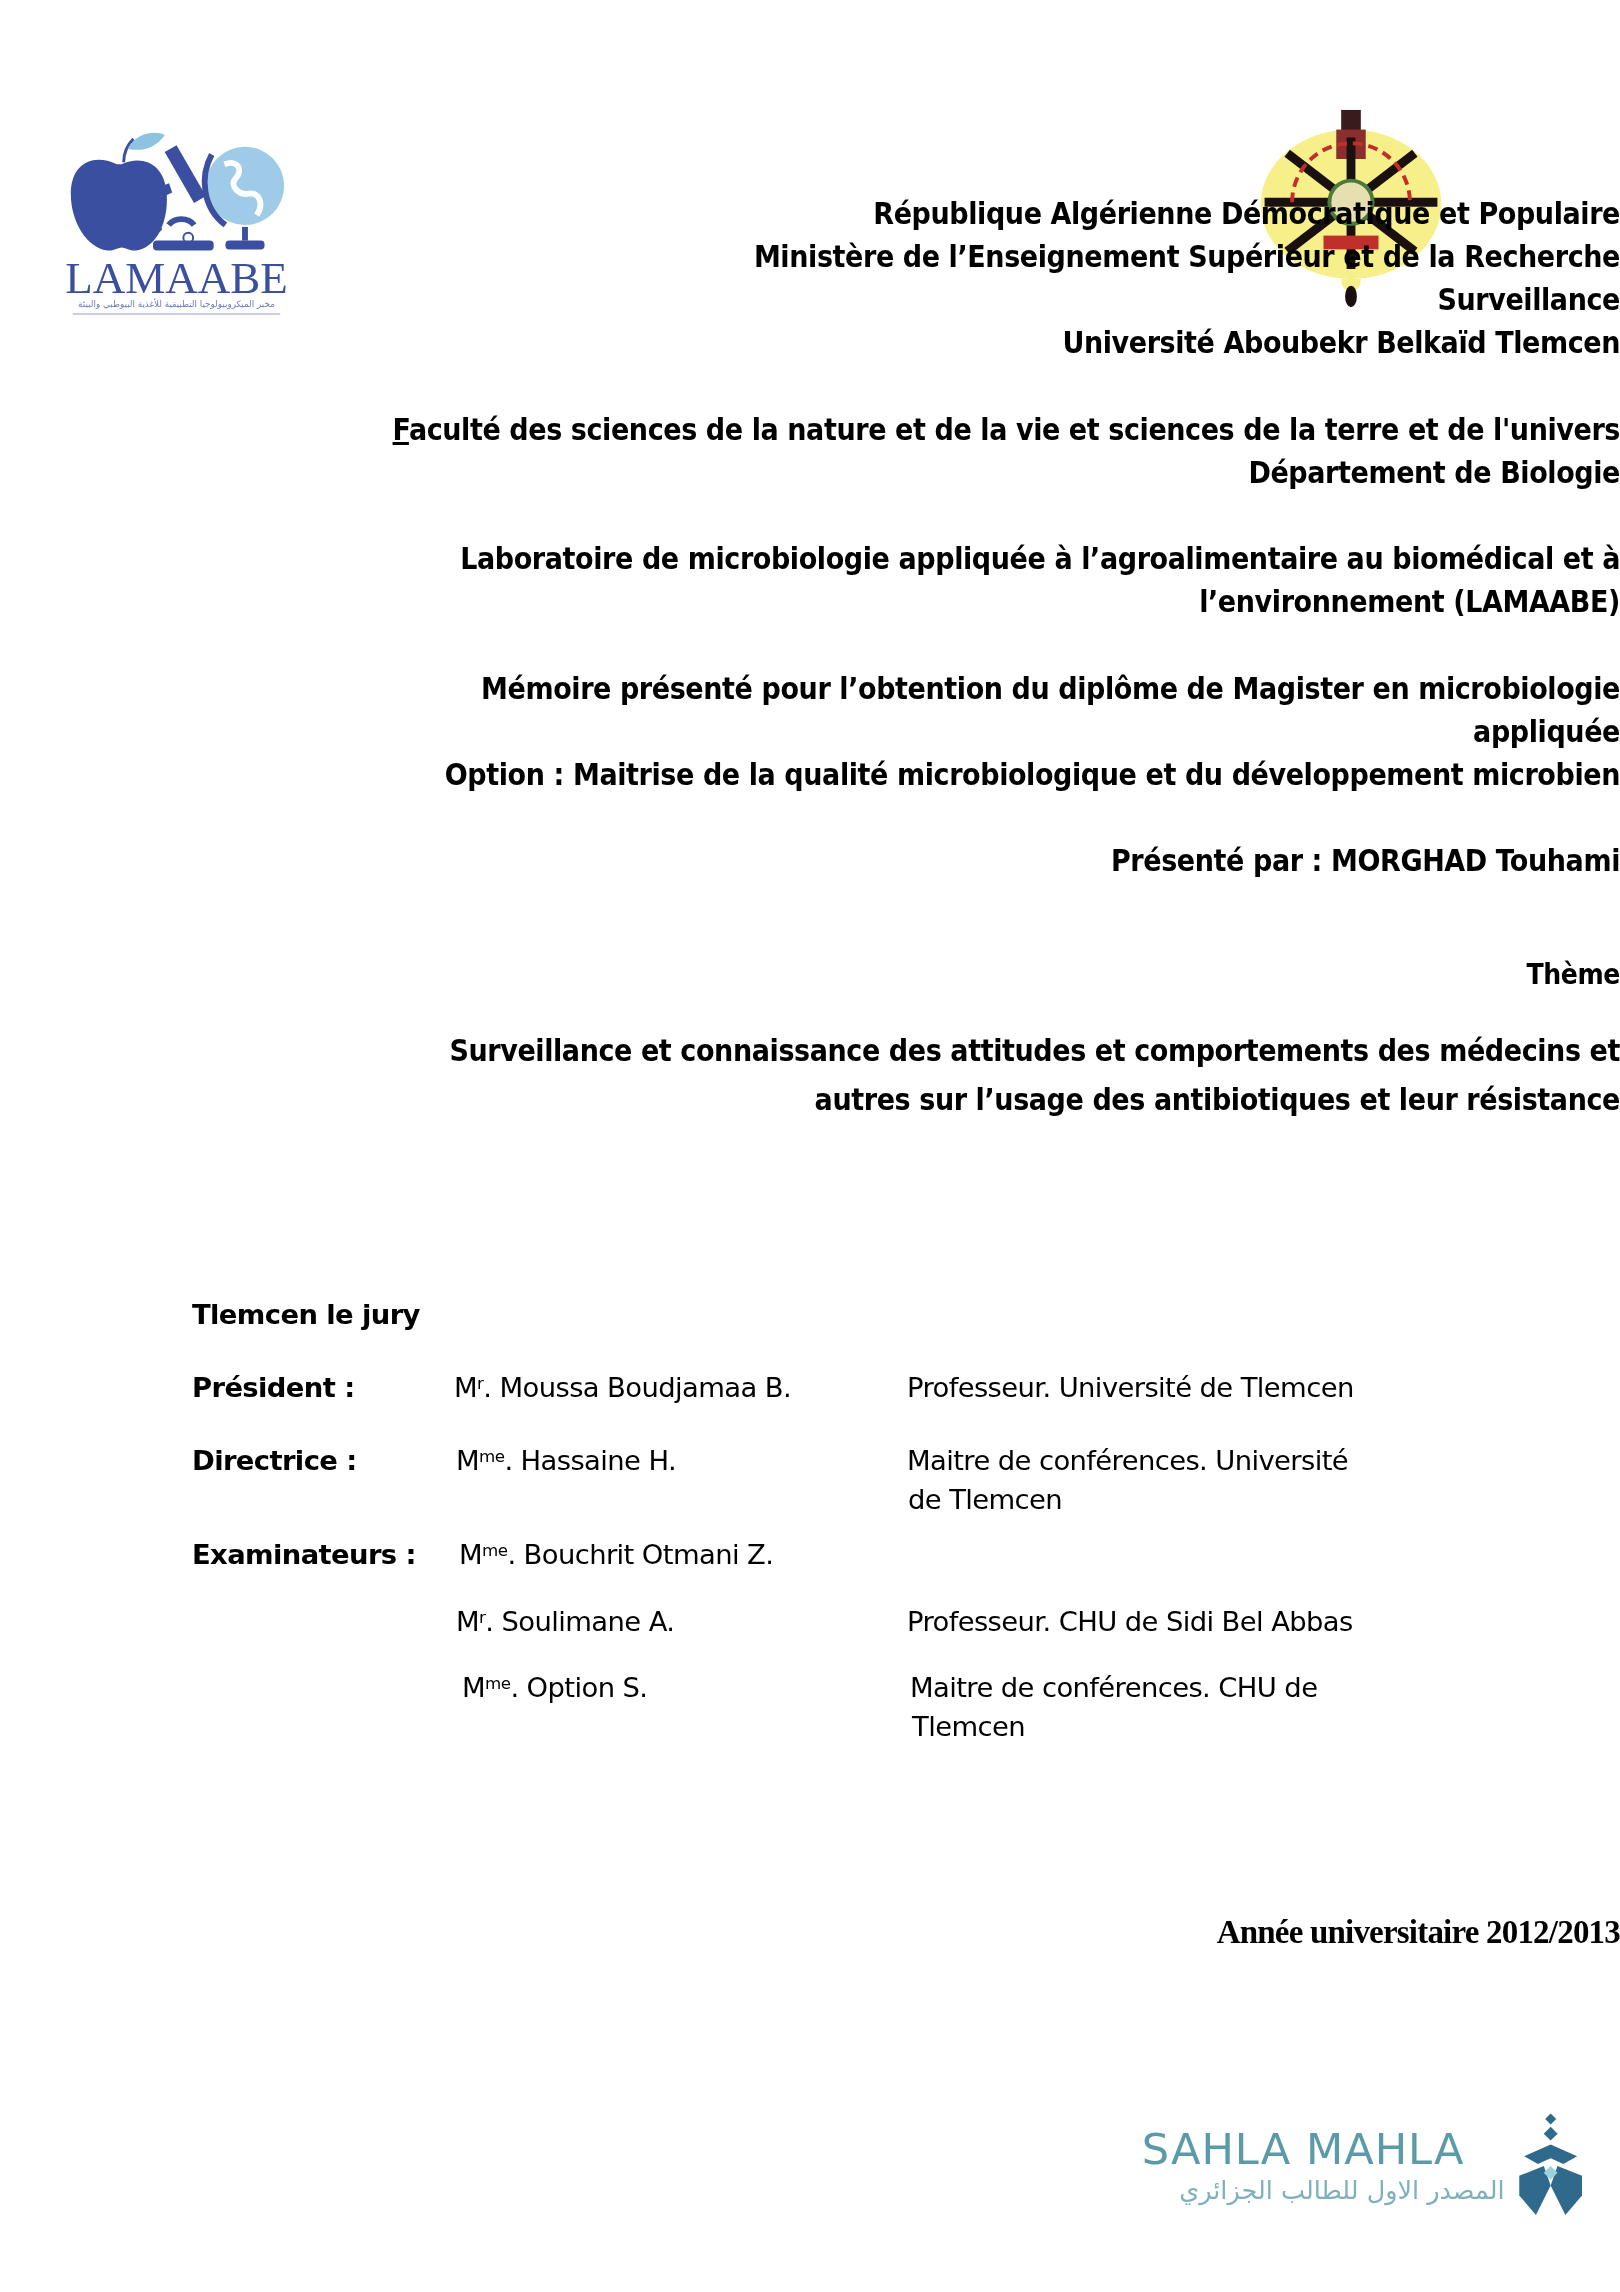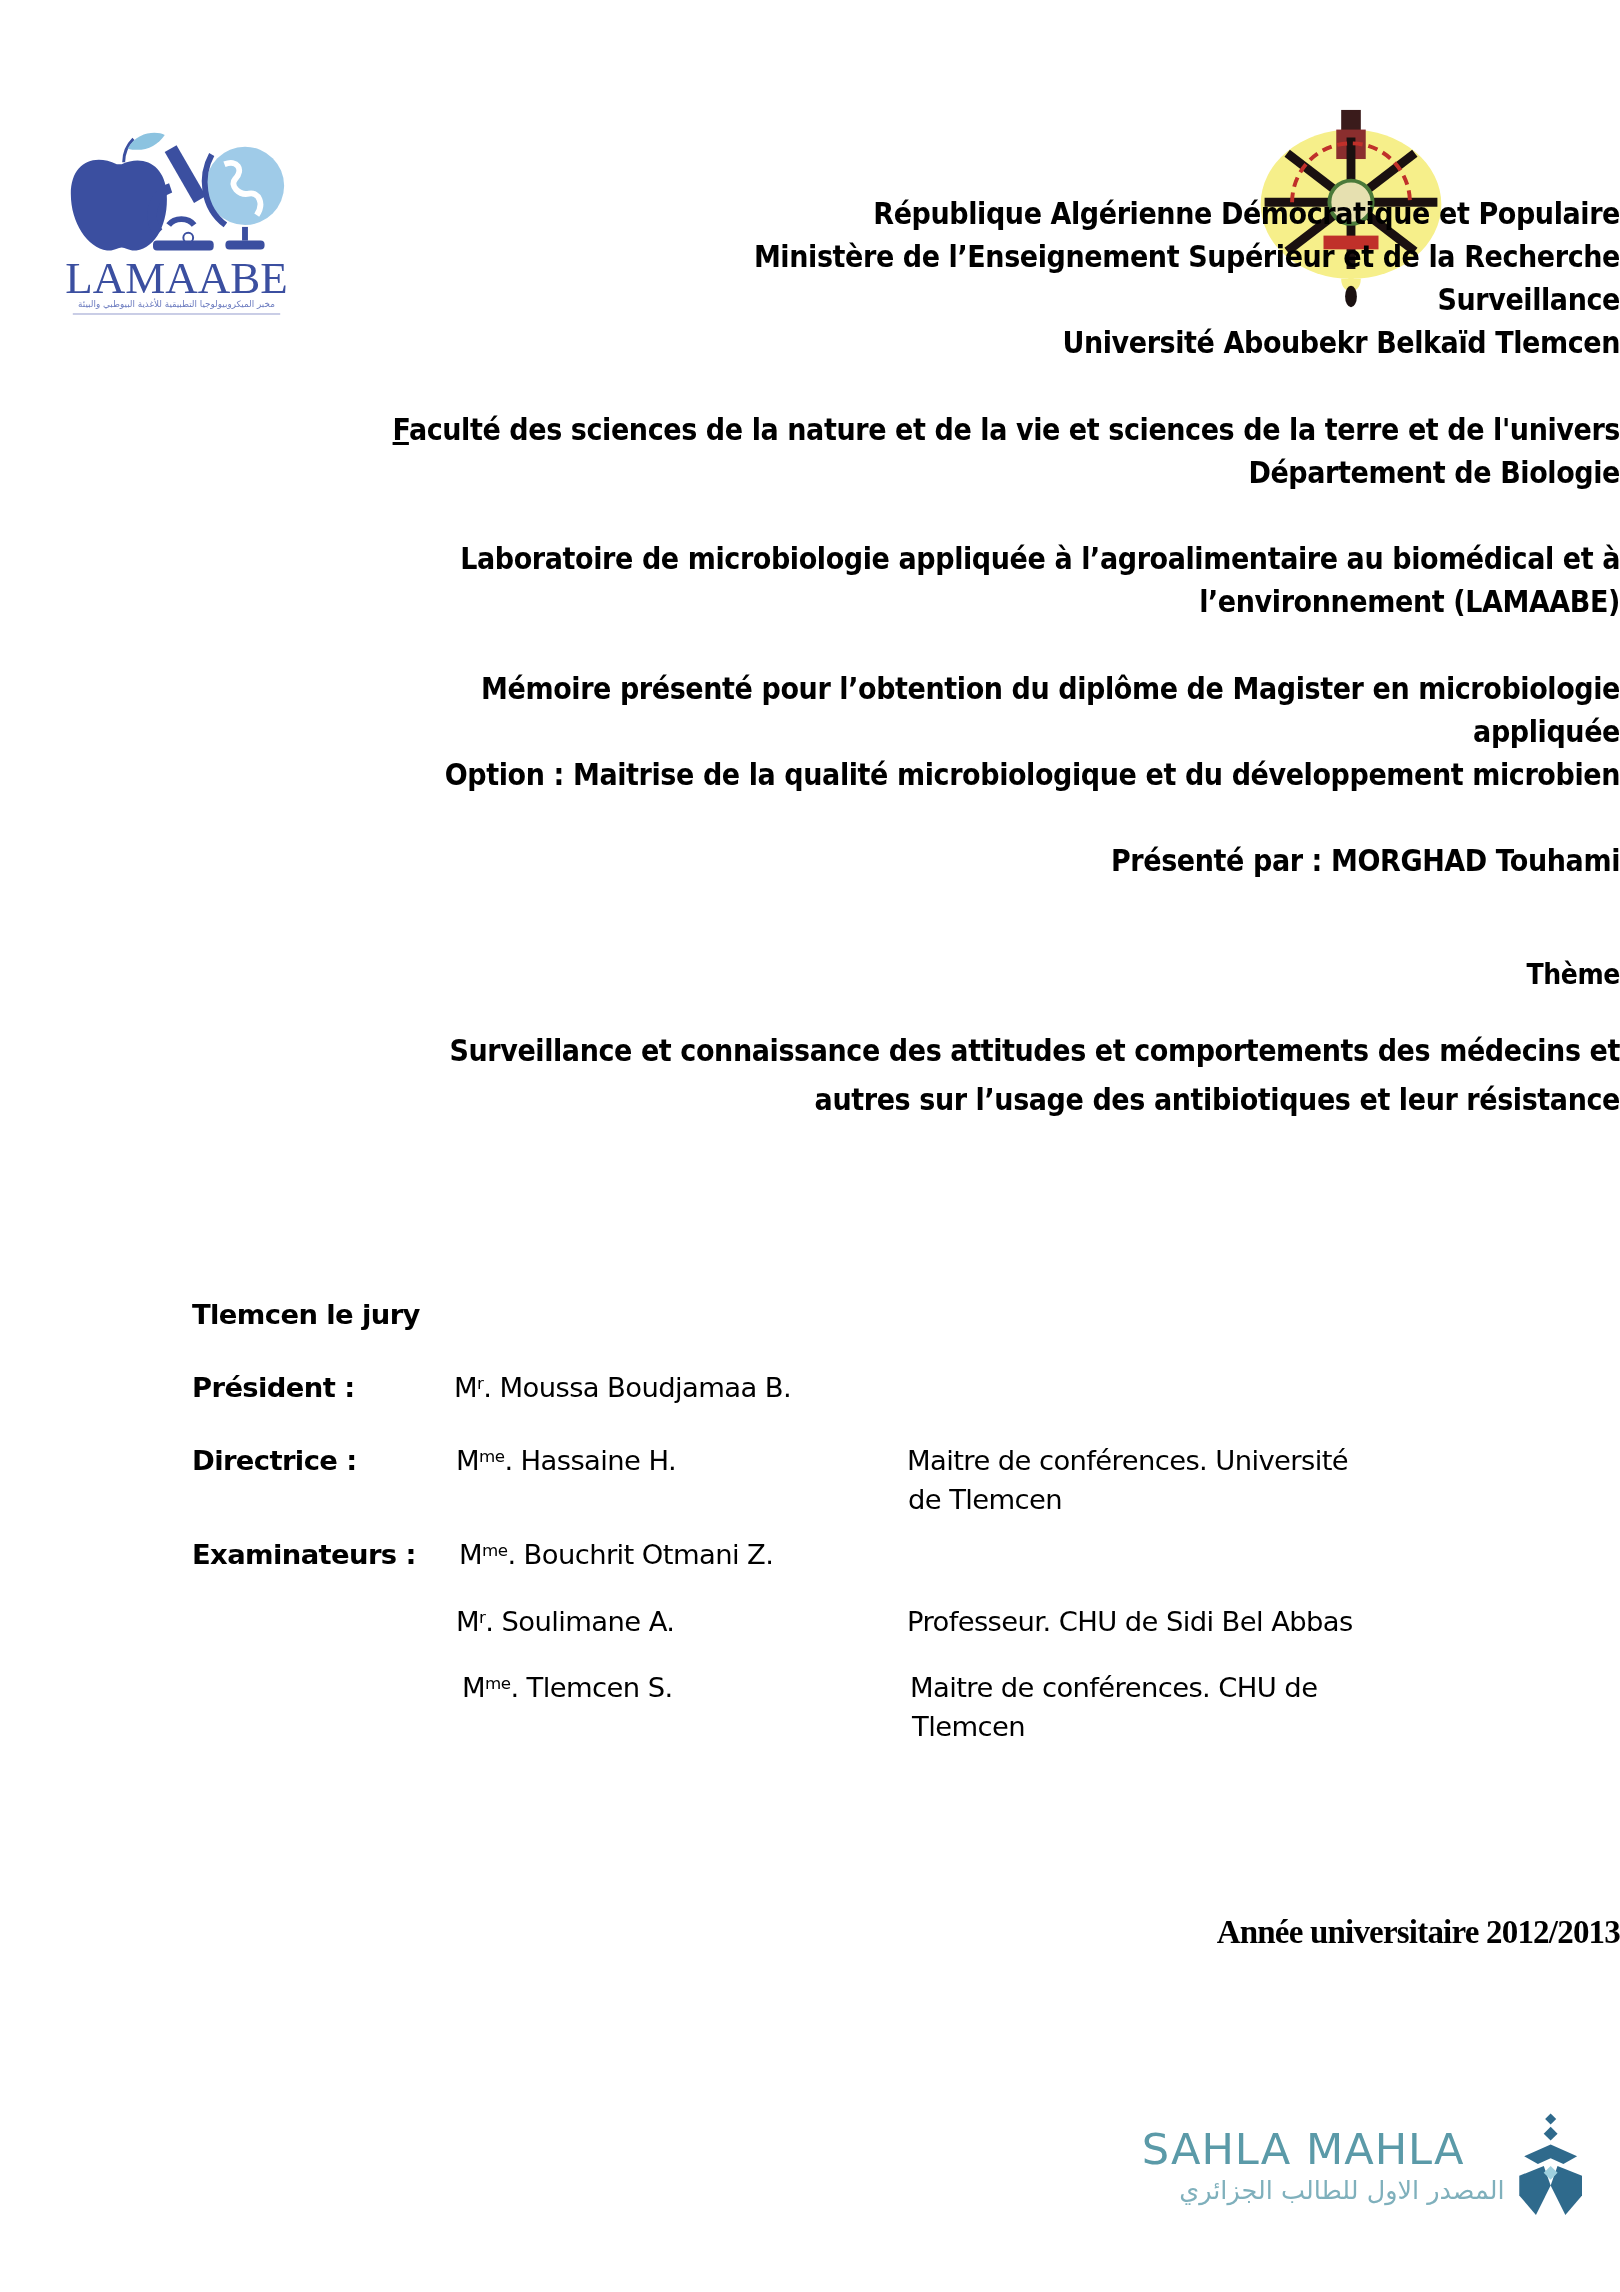--- a/index.html
+++ b/index.html
@@ -84,41 +84,42 @@
 
 <div class="c" style="top:953px;font-size:28px">Thème</div>
 <div class="c" style="top:1029px">Surveillance et connaissance des attitudes et comportements des médecins et</div>
 <div class="c" style="top:1078px">autres sur l’usage des antibiotiques et leur résistance</div>
 
 <div class="jury" style="left:192px;top:1295px;font-weight:bold">Tlemcen le jury</div>
 
 <div class="jury" style="left:0;top:1368px;width:1620px;height:39px">
   <span class="role">Président :</span>
   <span class="name" style="left:410px"><span>M</span><span class="sup">r</span><span>. Moussa Boudjamaa B.</span></span>
+  <span class="name" style="left:863px">Professeur. Université de Tlemcen</span>
 </div>
 
 <div class="jury" style="left:0;top:1441px;width:1620px;height:78px">
   <span class="role">Directrice :</span>
   <span class="name" style="left:412px"><span>M</span><span class="sup">me</span><span>. Hassaine H.</span></span>
   <span class="name" style="left:863px">Maitre de conférences. Université</span>
   <span class="name" style="left:864px;top:39px">de Tlemcen</span>
 </div>
 
 <div class="jury" style="left:0;top:1535px;width:1620px;height:39px">
   <span class="role">Examinateurs :</span>
   <span class="name" style="left:415px"><span>M</span><span class="sup">me</span><span>. Bouchrit Otmani Z.</span></span>
 </div>
 
 <div class="jury" style="left:0;top:1602px;width:1620px;height:39px">
   <span class="name" style="left:412px"><span>M</span><span class="sup">r</span><span>. Soulimane A.</span></span>
   <span class="name" style="left:863px">Professeur. CHU de Sidi Bel Abbas</span>
 </div>
 
 <div class="jury" style="left:0;top:1668px;width:1620px;height:78px">
-  <span class="name" style="left:418px"><span>M</span><span class="sup">me</span><span>. Tlemcen S.</span></span>
+  <span class="name" style="left:418px"><span>M</span><span class="sup">me</span><span>. Option S.</span></span>
   <span class="name" style="left:866px">Maitre de conférences. CHU de</span>
   <span class="name" style="left:868px;top:39px">Tlemcen</span>
 </div>
 
 <div class="c" style="top:1911px;font-size:33px;font-family:Liberation Serif, serif;letter-spacing:-0.8px">Année universitaire 2012/2013</div>
 
 <div class="sahla">
   <svg width="451" height="118" viewBox="0 0 460 120">
     <text x="10" y="58" font-family="DejaVu Sans, sans-serif" font-size="44" fill="#5b9aa8" letter-spacing="1">SAHLA MAHLA</text>
     <text x="380" y="94" text-anchor="end" font-family="DejaVu Sans, sans-serif" font-size="26" fill="#7fb0bc">المصدر الاول للطالب الجزائري</text>

